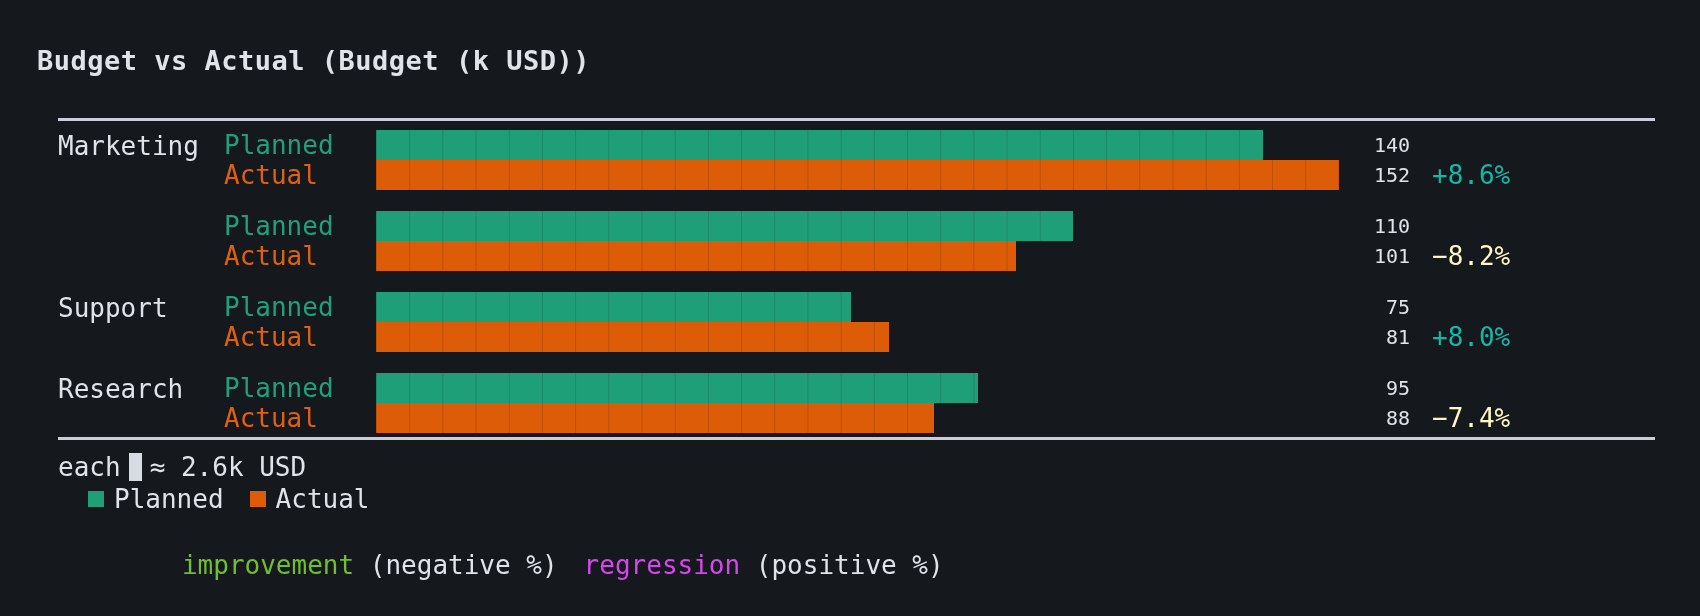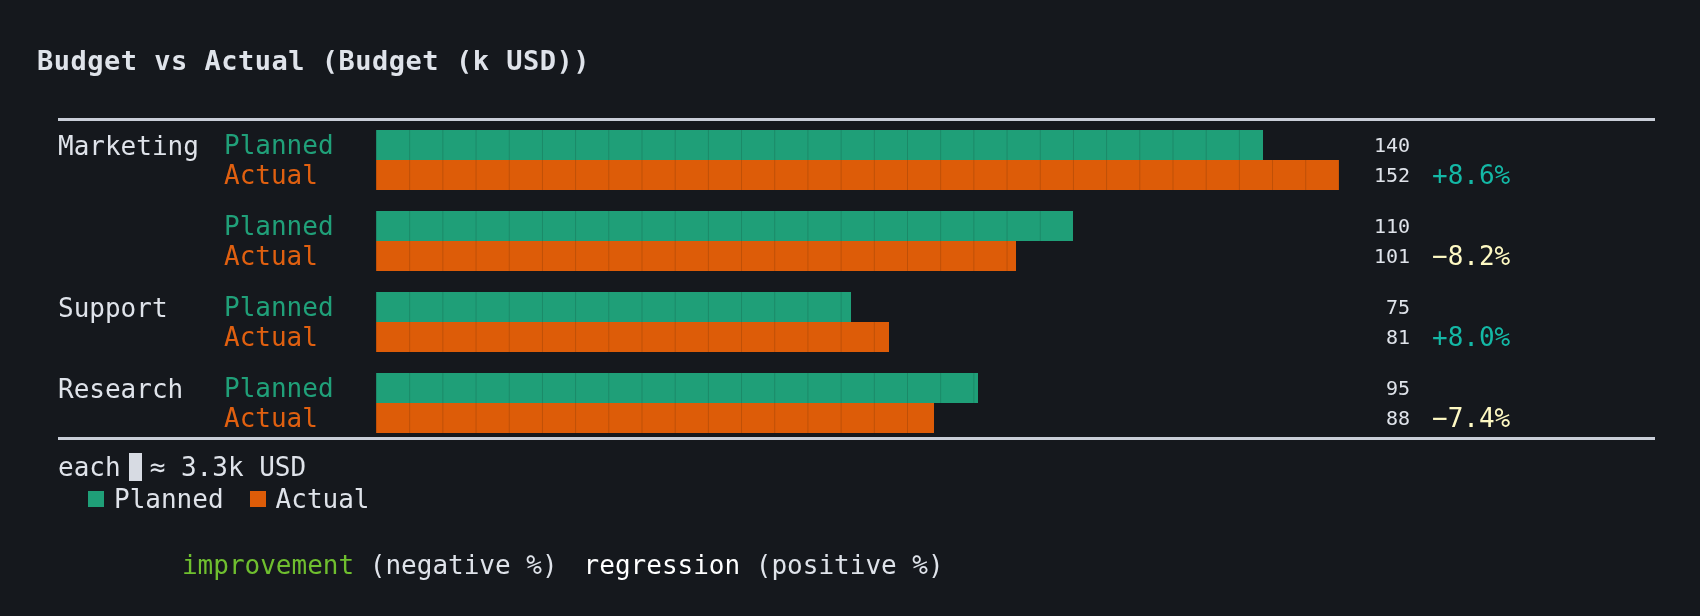--- a/index.html
+++ b/index.html
@@ -187,21 +187,21 @@
 
   .hint-line {
     position: absolute;
     left: 88px;
     top: 64px;
     font-size: 26px;
     line-height: 34px;
     white-space: pre;
   }
   .hint-improve { color: #6fbf2f; }
-  .hint-regress { color: #ffffff; }
+  .hint-regress { color: #d946ef; }
   .hint-muted   { color: #dfe3ea; }
 </style>
 </head>
 <body>
 
 <div class="page">
 
   <div class="titles">
     <div class="chart-title">Budget vs Actual (Budget (k USD))</div>
   </div>
@@ -285,21 +285,21 @@
         <div class="delta neg">−7.4%</div>
       </div>
     </div>
 
   </div>
 
   <div class="footer">
     <div class="scale-line">
       <span>each</span>
       <span class="scale-block"></span>
-      <span>≈ 3.3k USD</span>
+      <span>≈ 2.6k USD</span>
     </div>
     <div class="legend-line">
       <span class="swatch planned"></span>
       <span>Planned</span>
       <span class="legend-gap"></span>
       <span class="swatch actual"></span>
       <span>Actual</span>
     </div>
     <div class="hint-line">
       <span class="hint-improve">improvement</span><span class="hint-muted"> (negative %)</span><span class="legend-gap"></span><span class="hint-regress">regression</span><span class="hint-muted"> (positive %)</span>

